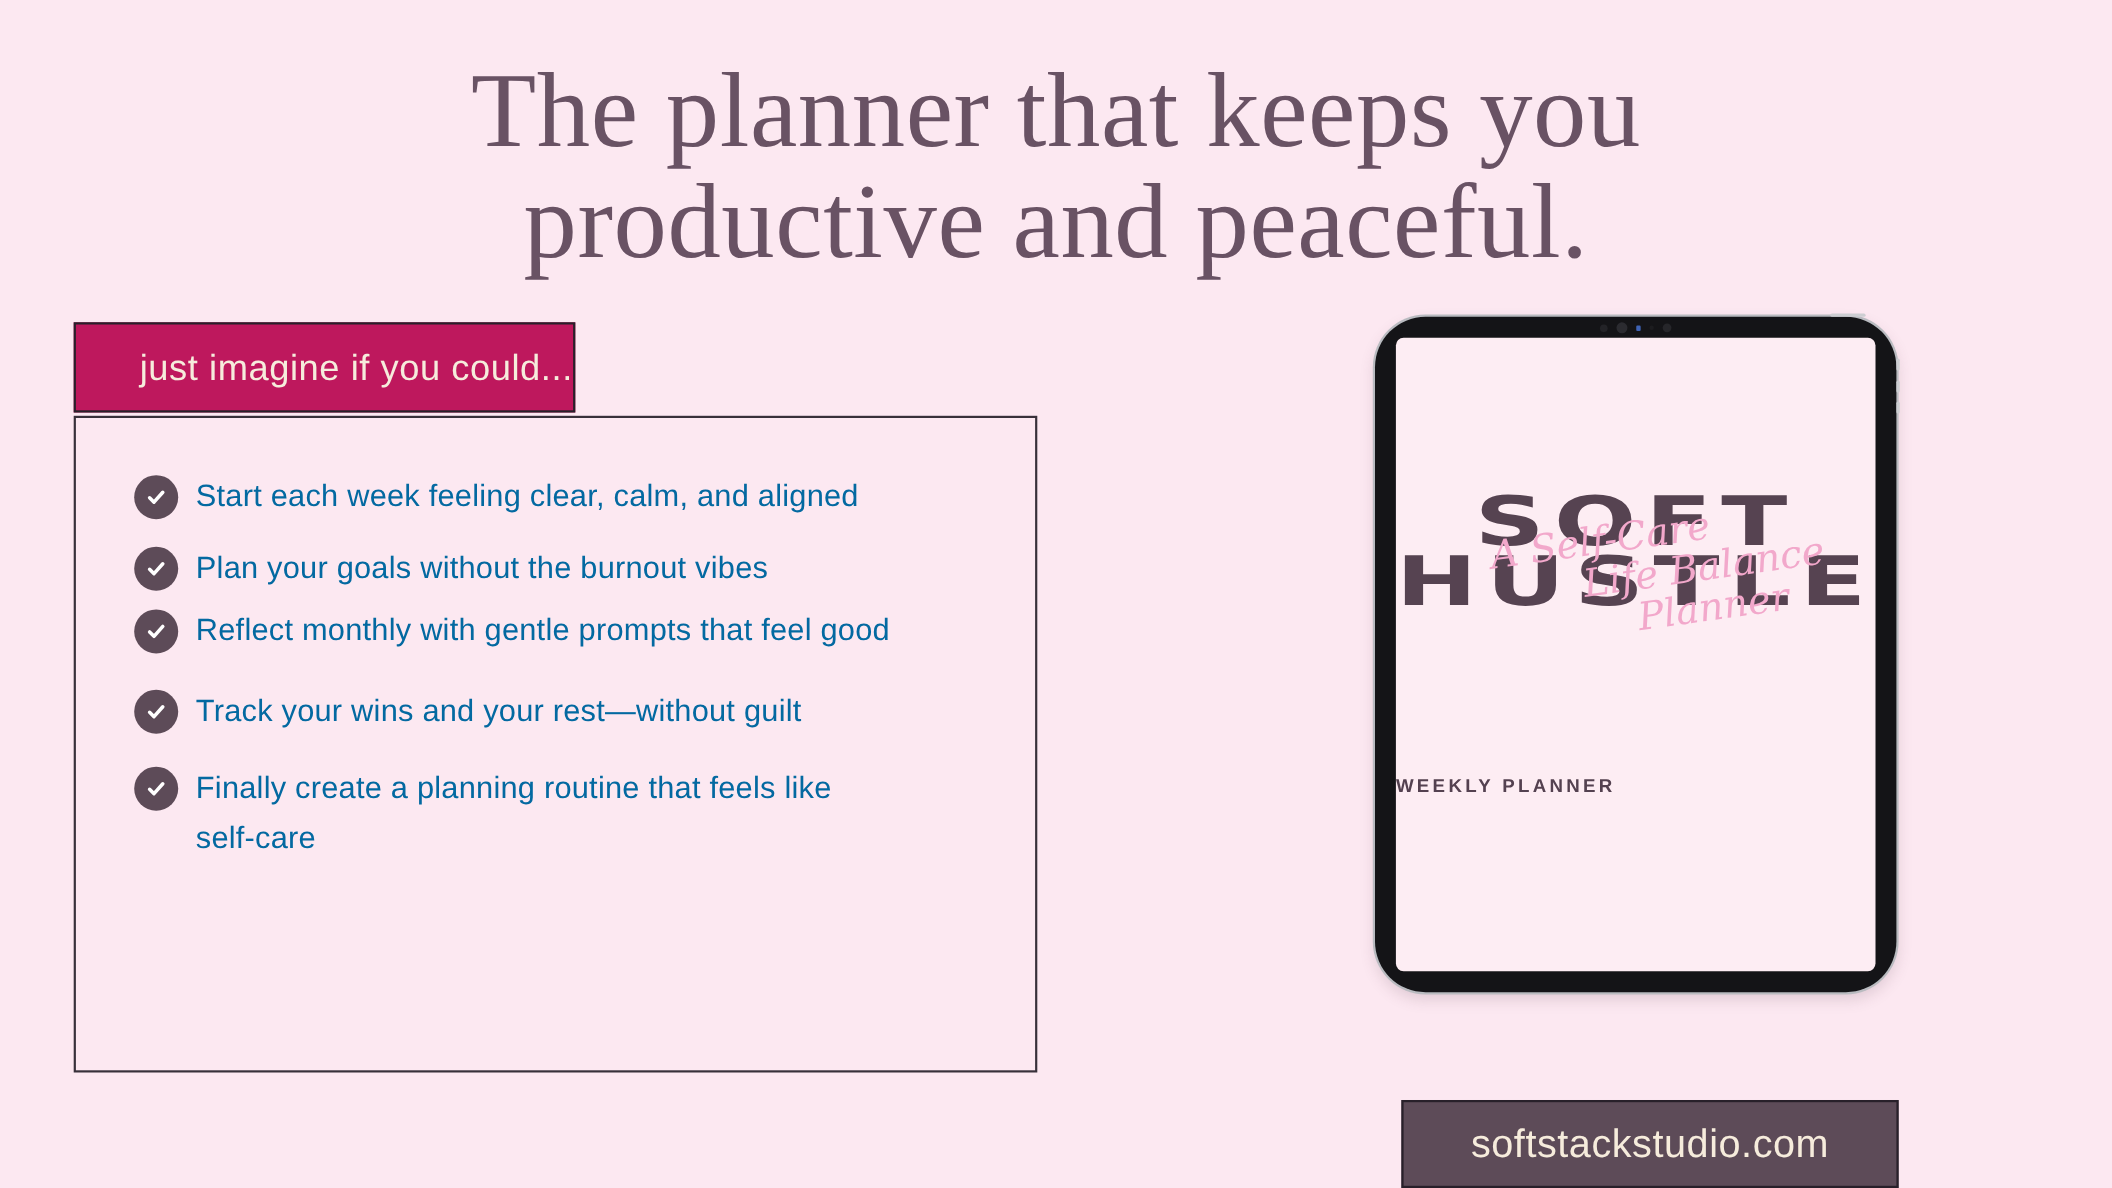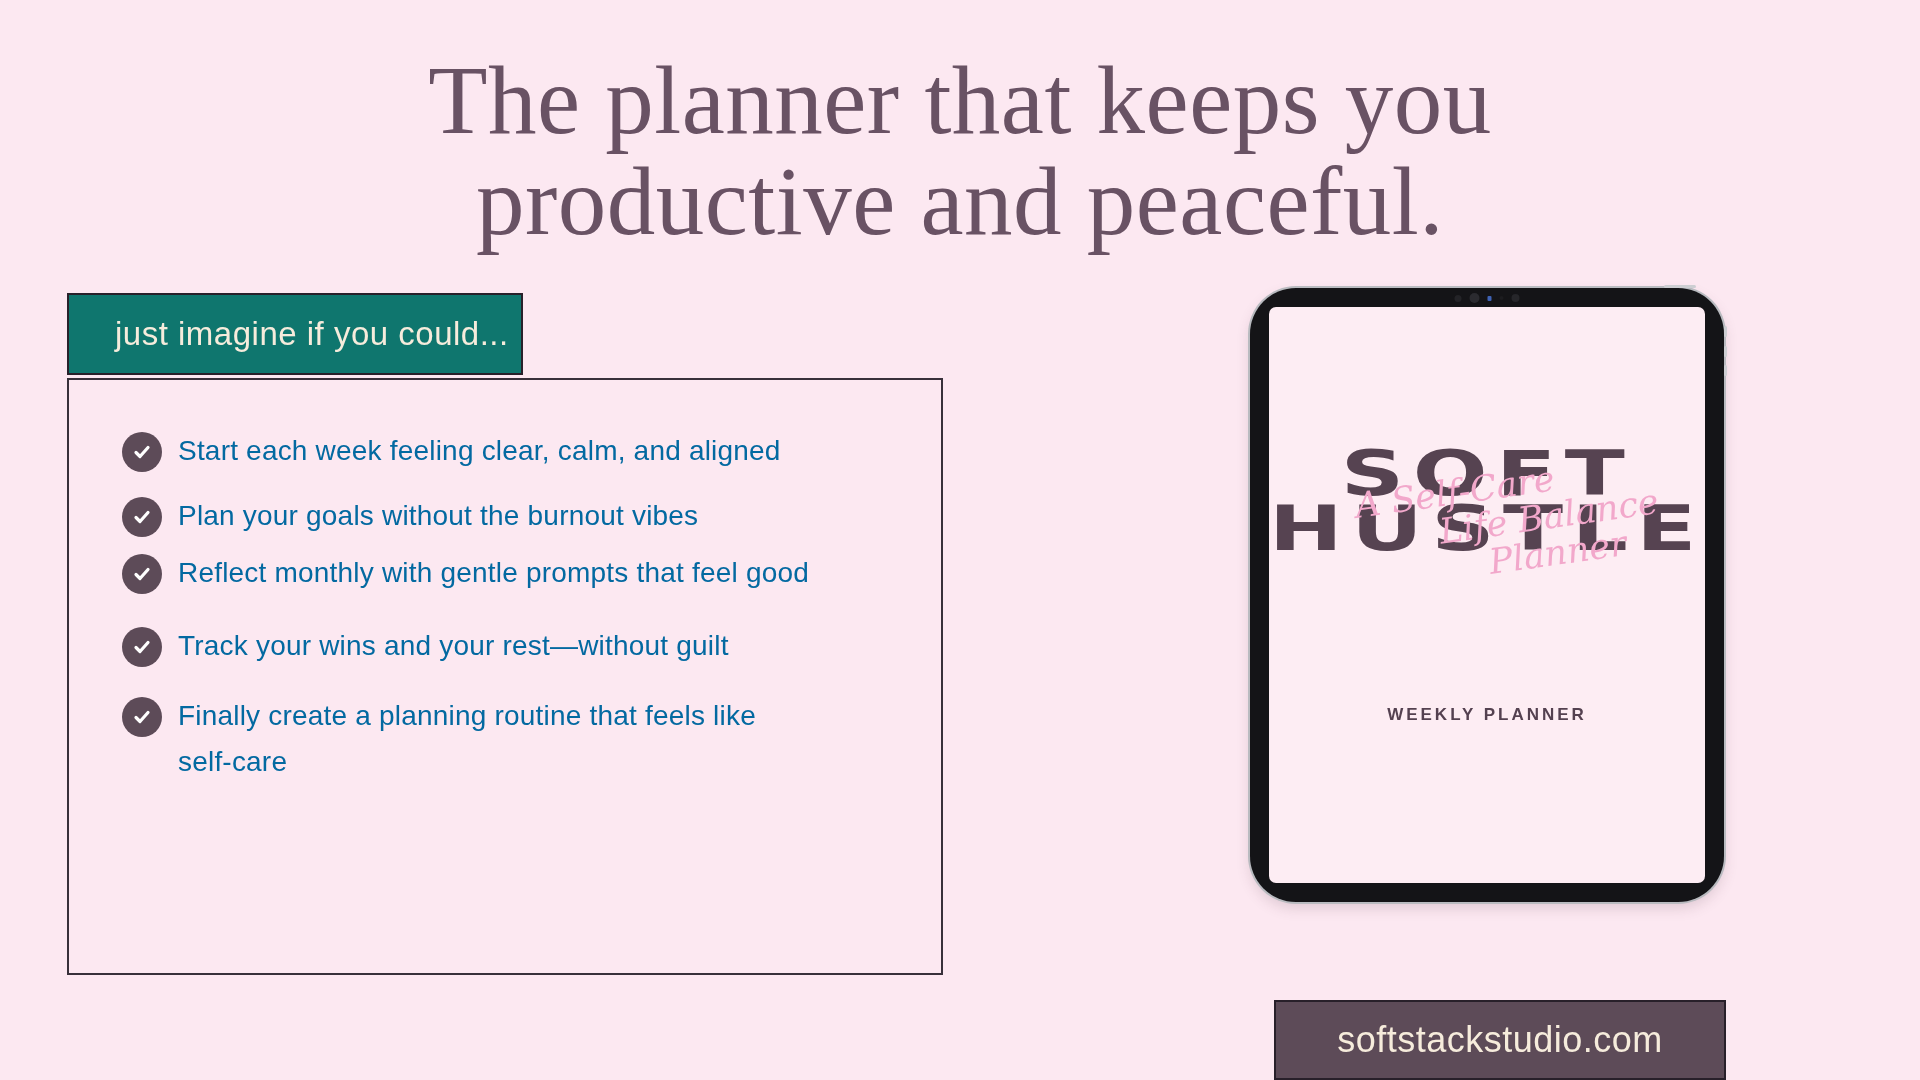--- a/index.html
+++ b/index.html
@@ -15,22 +15,22 @@
   .heading {
     position:absolute; top:50px; left:0; width:1920px;
     font-family:"Liberation Serif", serif; font-weight:400;
     font-size:97px; line-height:101px; letter-spacing:0.5px;
     color:#695264; text-align:center; white-space:pre-line;
   }
 
   
   .badge {
     position:absolute; left:67px; top:293px; width:456px; height:82px;
-    background:#0f766e; border:2px solid #28202a;
-    display:flex; align-items:center; padding-left:46px;
+    background:#be185d; border:2px solid #28202a;
+    display:flex; align-items:center; padding-left:58px;
   }
   .badge span {
     color:#f6ecdc; font-size:33px; letter-spacing:0.5px;
   }
 
   
   .checkbox-panel {
     position:absolute; left:67px; top:378px; width:876px; height:597px;
     border:2px solid #38303a; background:transparent;
   }
@@ -86,21 +86,21 @@
     position:absolute; left:40px; top:160px; width:400px;
     transform:rotate(-8deg); transform-origin:50% 50%;
     font-family:"DejaVu Serif", serif; font-style:italic;
     font-size:35px; line-height:37px; color:#f2a8cb;
   }
   .script-overlay .s1 { margin-left:50px; }
   .script-overlay .s2 { margin-left:130px; }
   .script-overlay .s3 { margin-left:175px; }
 
   .weekly {
-    position:absolute; top:398px; width:100%; text-align:center;
+    position:absolute; top:398px; width:100%; text-align:left;
     font-weight:700; font-size:17px; letter-spacing:3px; color:#544150;
   }
 
   
   .footer-bar {
     position:absolute; left:1274px; top:972px; width:452px; height:80px;
     background:#5d4b58; border:2px solid #28202a;
     display:flex; align-items:center; justify-content:center;margin-top:28px;
   }
   .footer-bar span { color:#f6ecdc; font-size:36px; letter-spacing:0.5px; }

